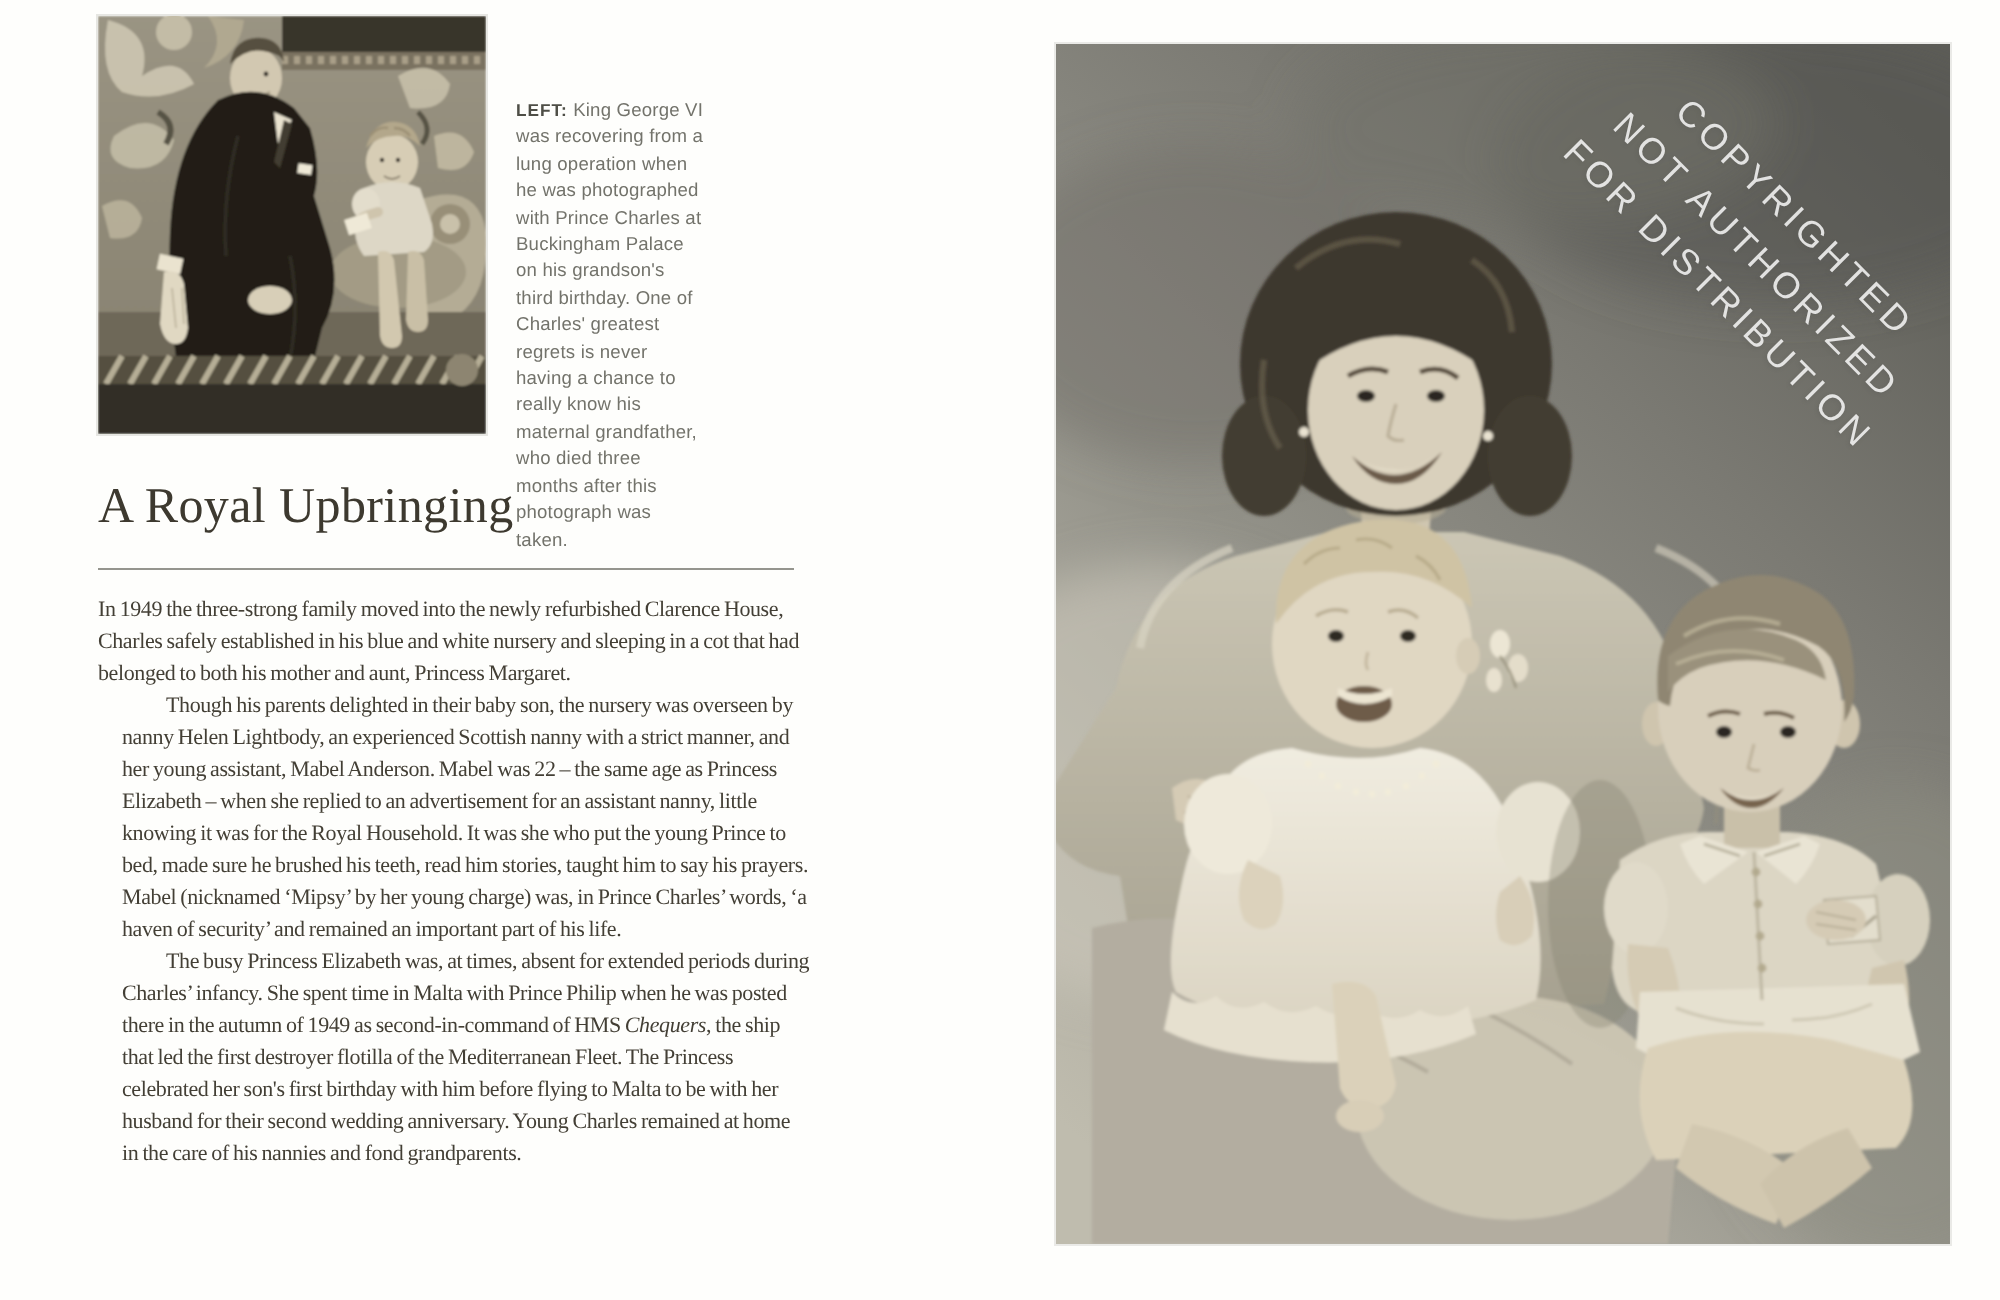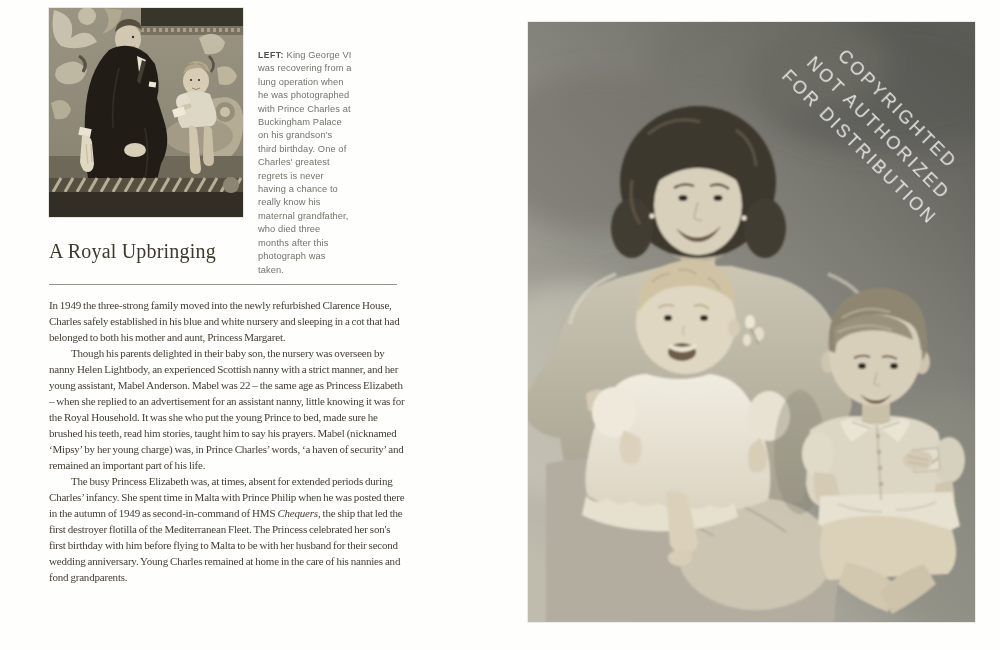--- a/index.html
+++ b/index.html
@@ -36,32 +36,32 @@
     letter-spacing:.1px;
   }
   .caption-1{left:258px;width:95px;}
   .caption-2{left:361px;width:96px;}
   .cap-label{font-weight:700;font-size:8.6px;letter-spacing:.5px;color:var(--caption-label);}
 
   
   h1.chapter{
     position:absolute;left:49px;top:240px;margin:0;
     font-family:"Liberation Serif", serif;font-weight:400;
-    font-size:20px;letter-spacing:.2px;color:var(--heading-text);
+    font-size:25px;letter-spacing:.2px;color:var(--heading-text);
   }
   .rule{position:absolute;left:49px;top:284px;width:348px;height:1px;background:var(--rule);}
 
   
   .body-text{
     position:absolute;left:49px;top:297px;width:356px;
     font-size:11px;line-height:16px;letter-spacing:-.2px;word-spacing:-.5px;
     color:var(--body-text);
   }
   .body-text p{margin:0;}
-  .body-text p + p{text-indent:22px;}
+  .body-text p + p{text-indent:22px;margin-left:12px;}
 
   .page-number{
     position:absolute;left:0;top:612px;width:500px;text-align:center;
     font-size:11px;letter-spacing:1px;color:#55554c;
   }
 
   
   .photo-right{
     position:absolute;left:28px;top:22px;width:447px;height:600px;margin:0;
     box-shadow:0 0 0 1px rgba(60,55,45,.10);

